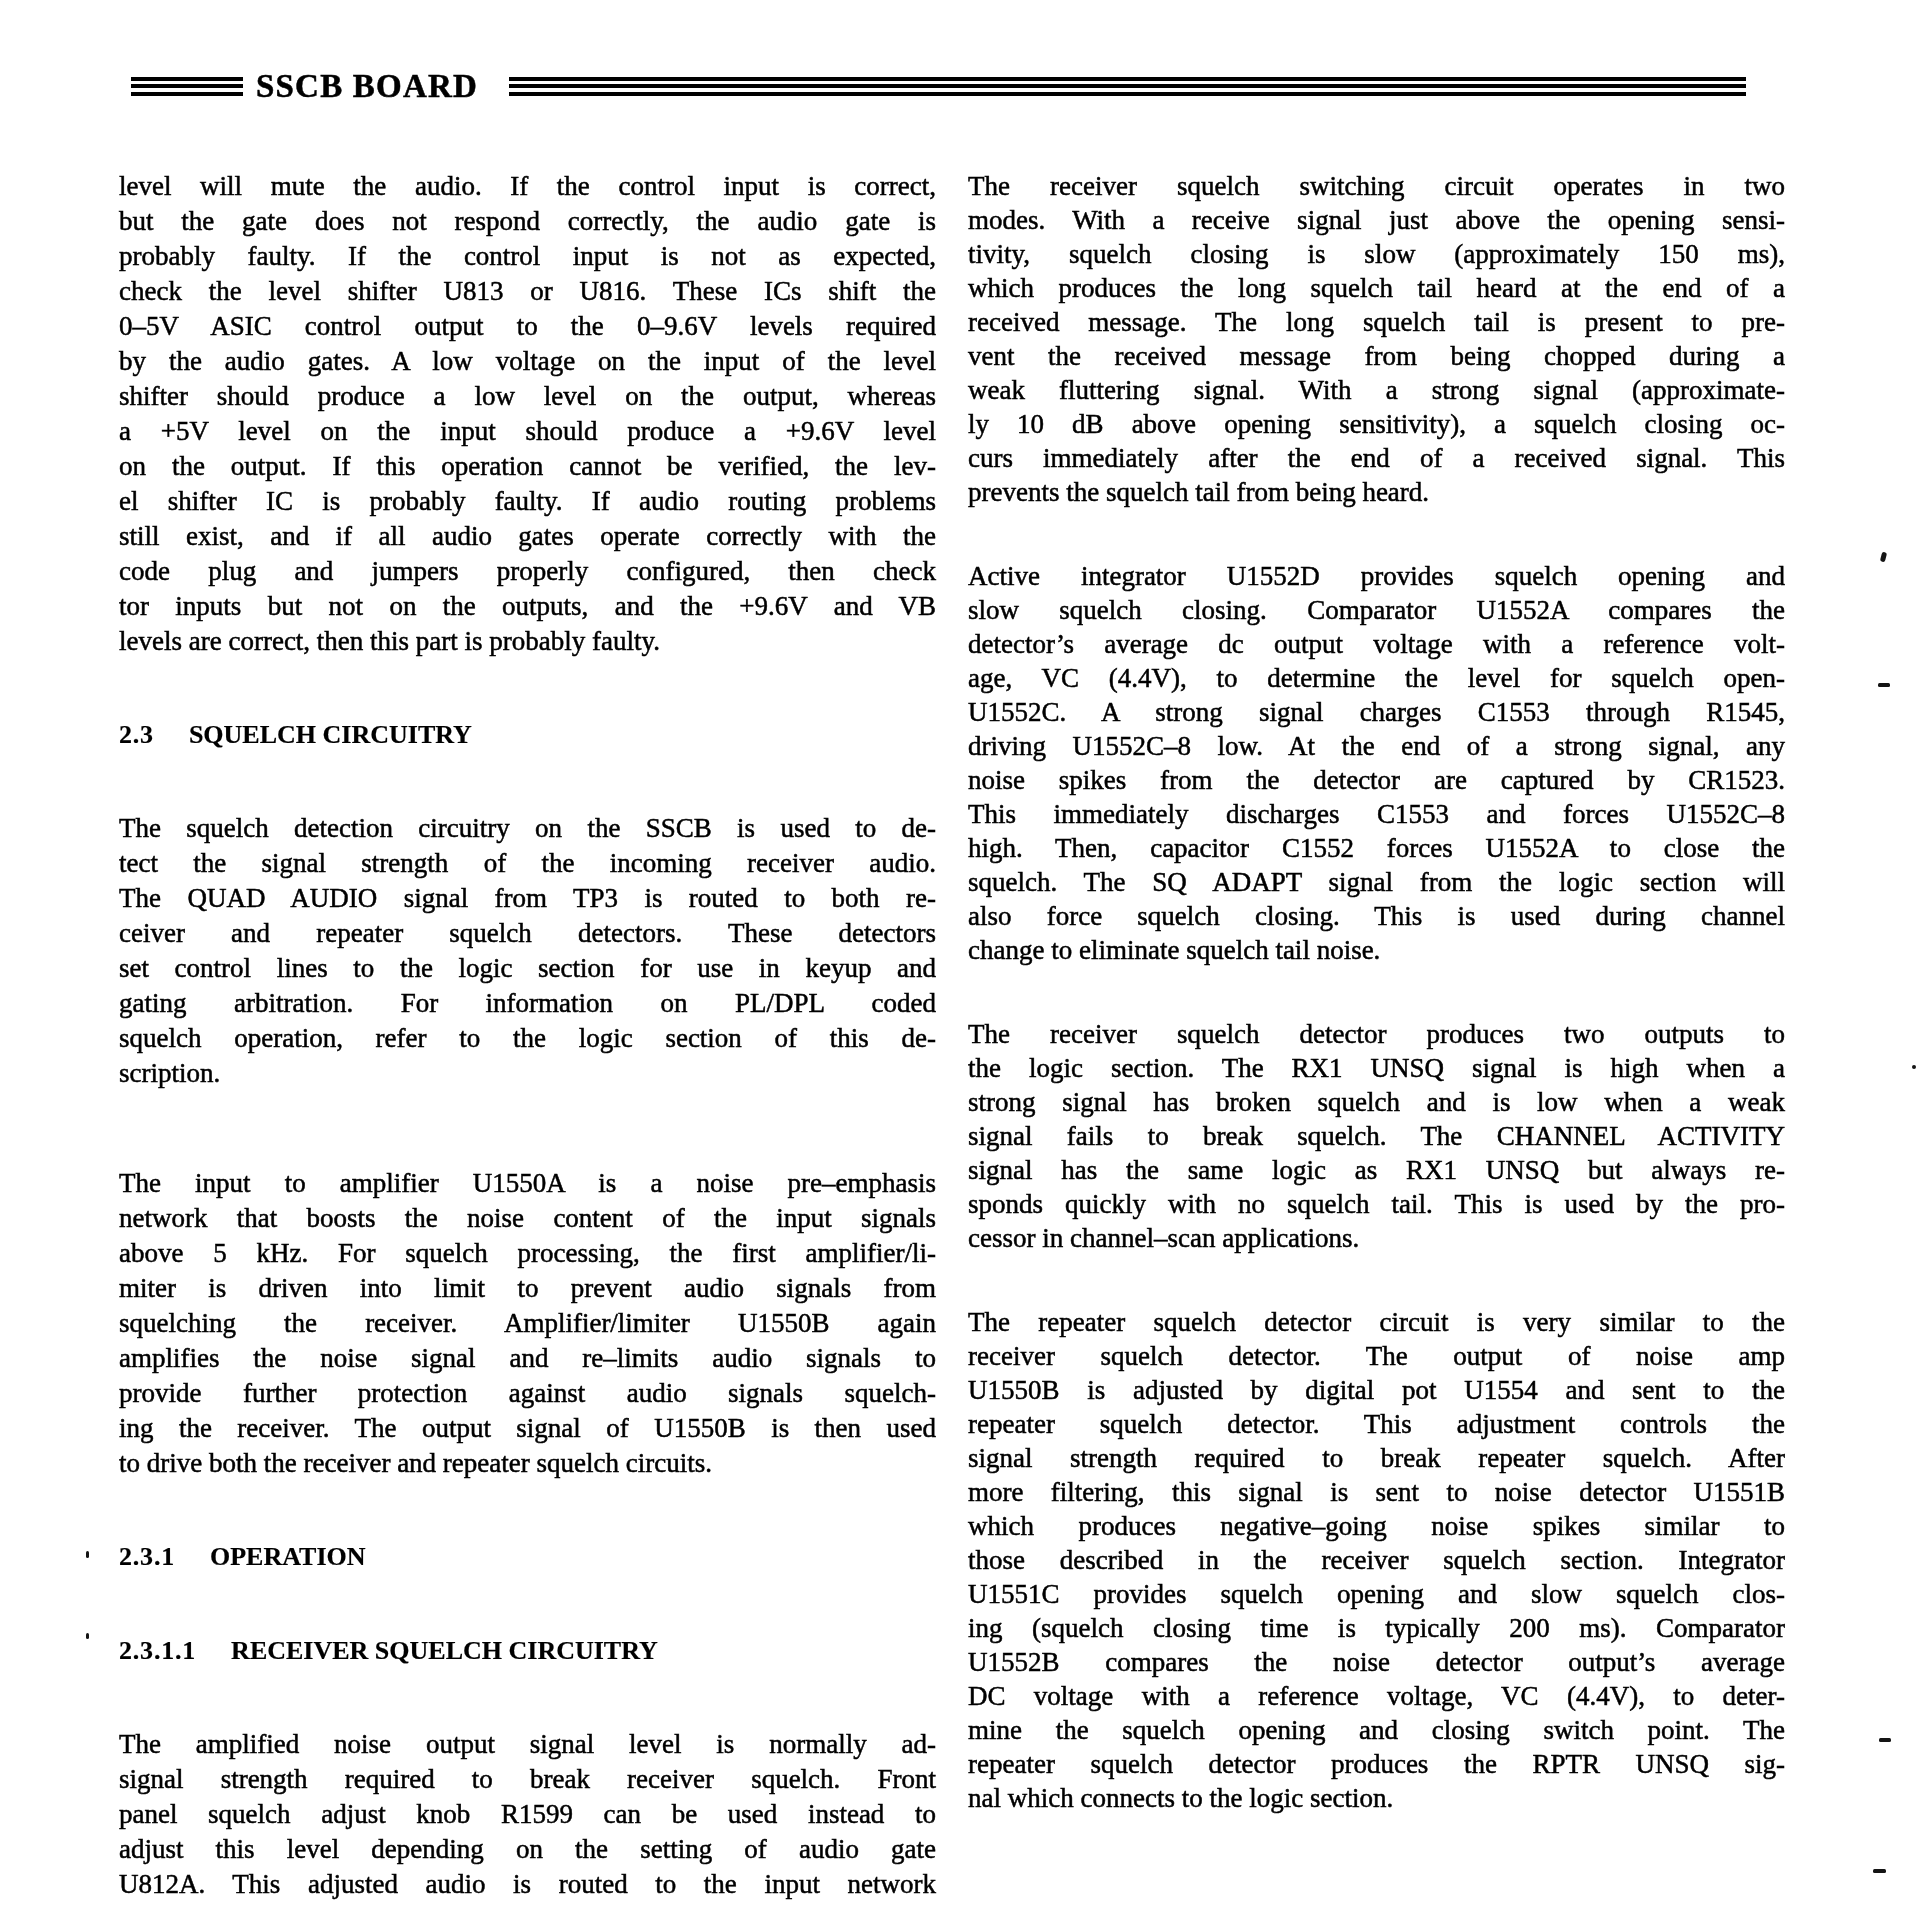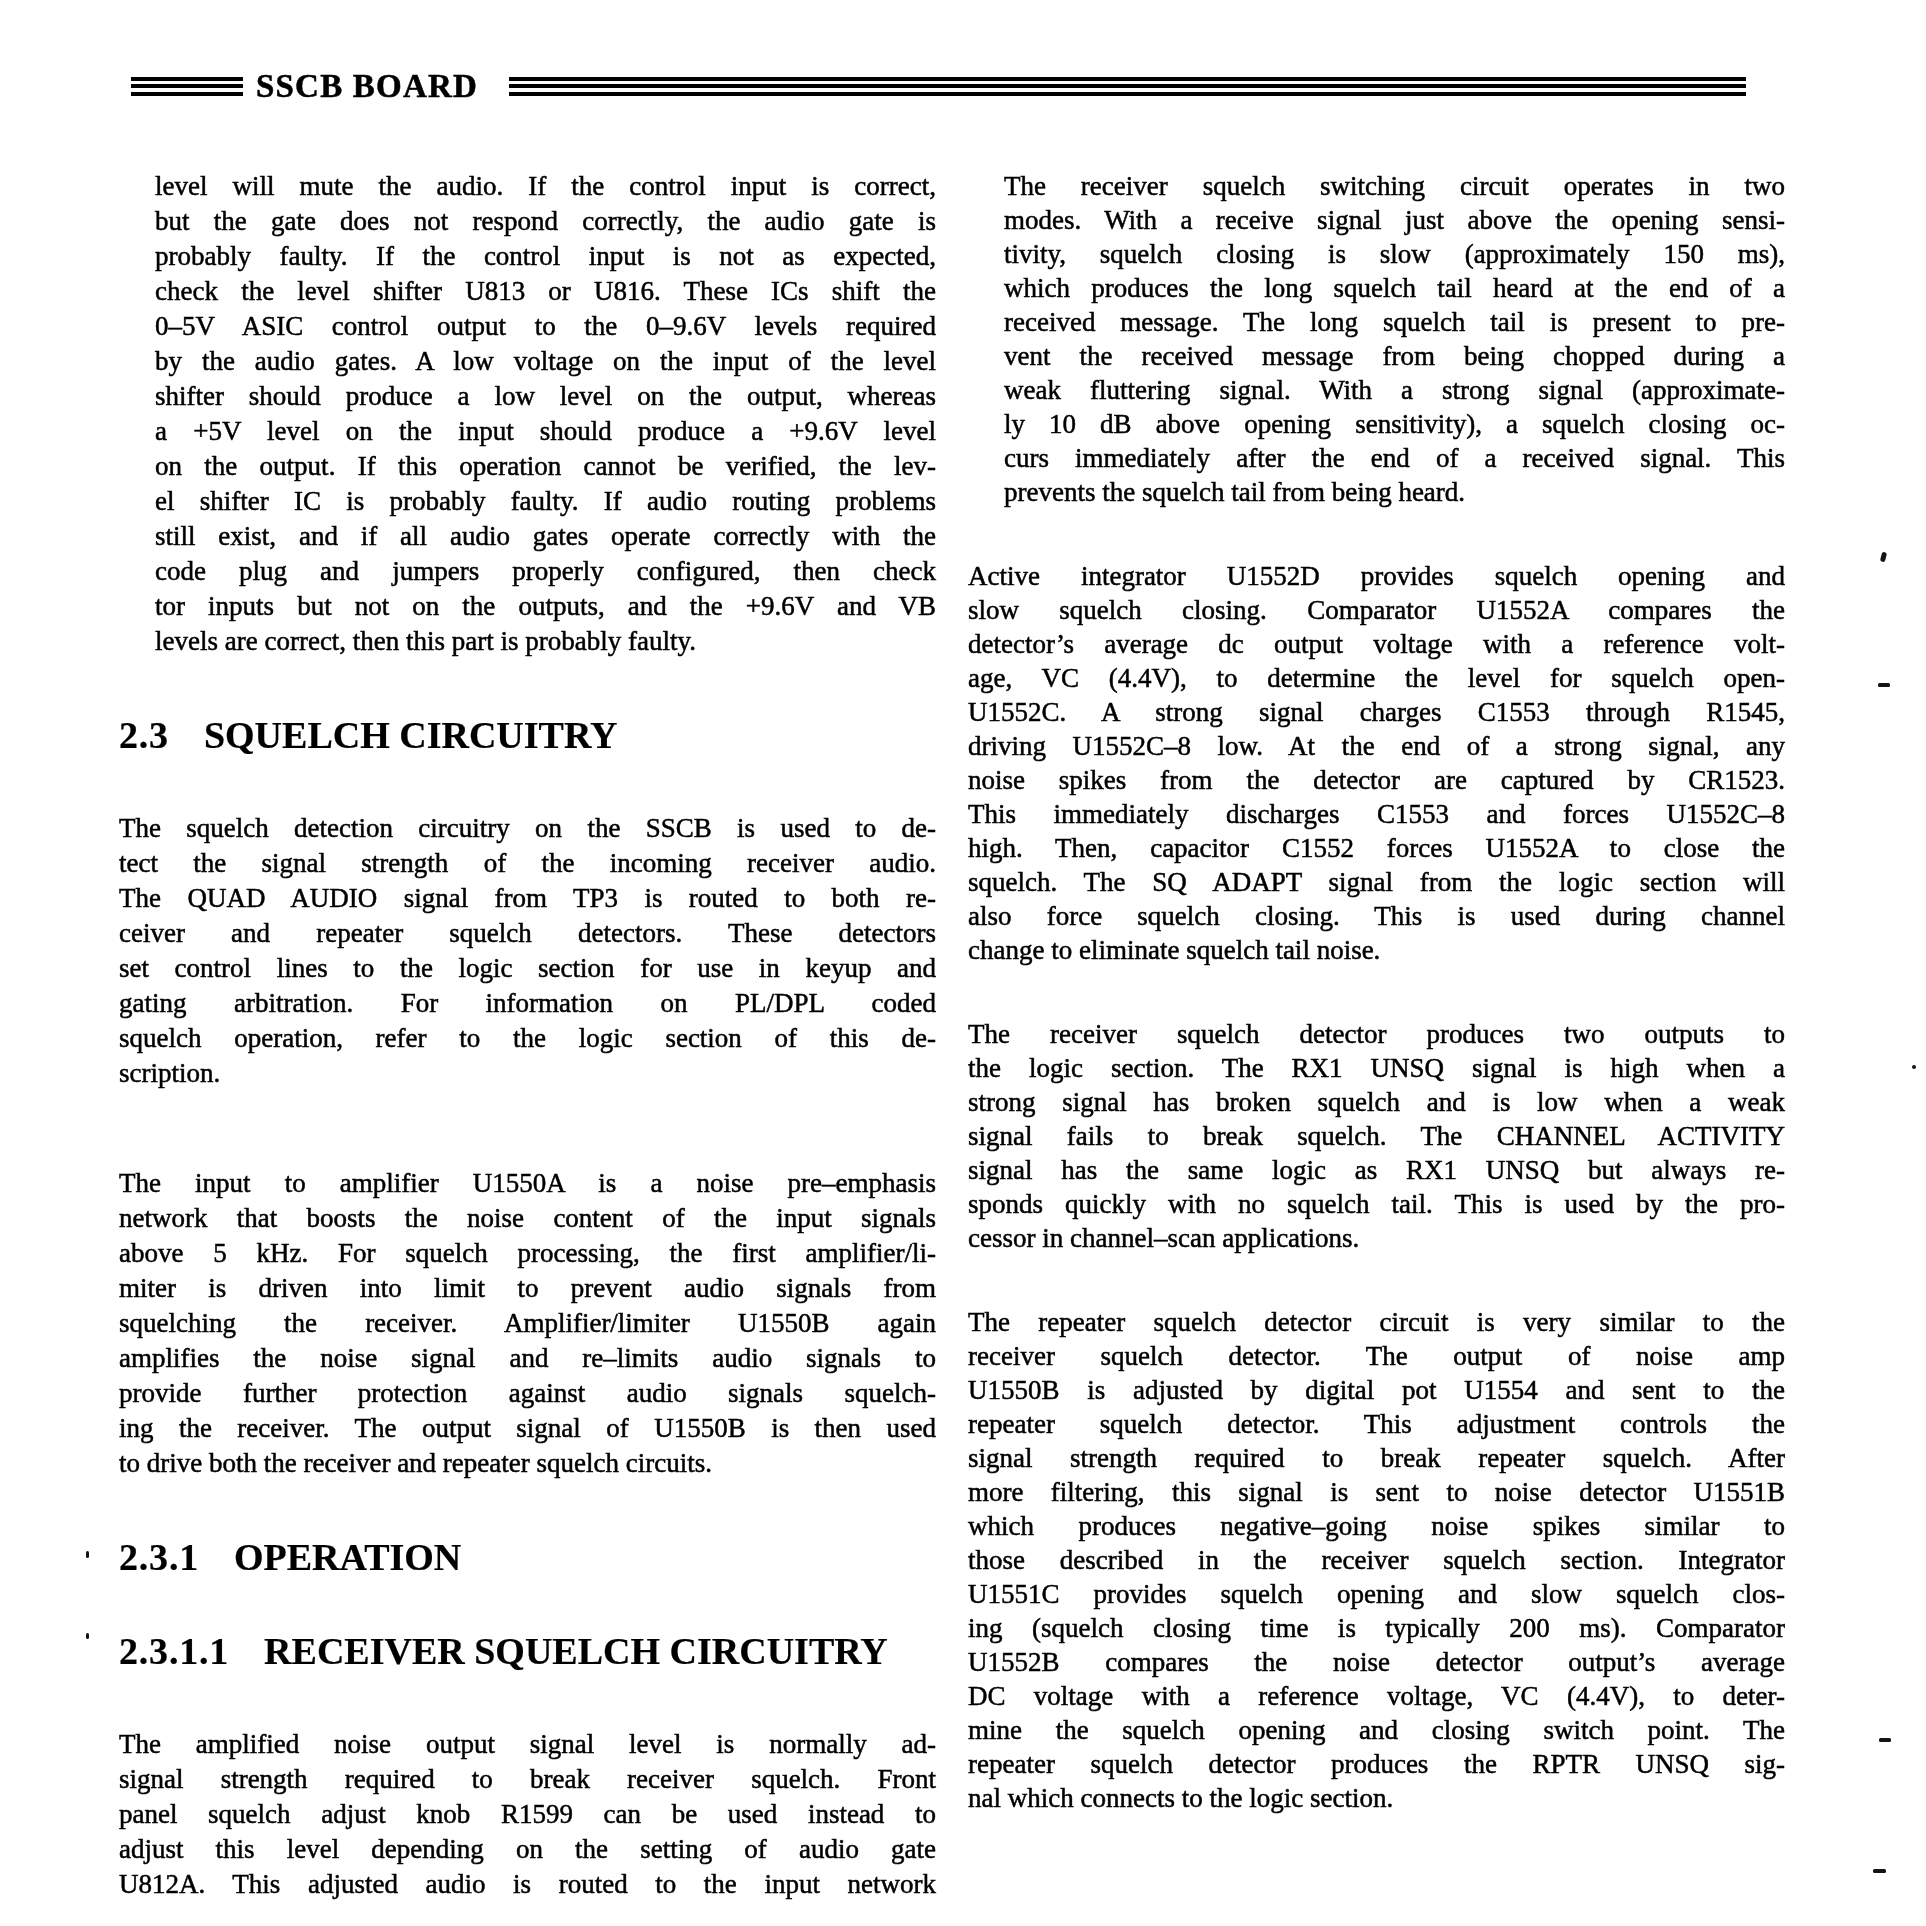--- a/index.html
+++ b/index.html
@@ -32,25 +32,25 @@
     -webkit-text-stroke: 0.5px currentColor;
     display: flow-root;
   }
   .column-left  { left: 119px;  line-height: 35px; }
   .column-right { left: 968px; line-height: 34px; }
 
   .para { margin-top: 50px; }
   .para.gap-large { margin-top: 75px; }
   .heading {
     margin-top: 58px; margin-bottom: 58px;
-    font-weight: bold; font-size: 38px; line-height: 36px;
+    font-weight: bold; font-size: 26px; line-height: 36px;
     -webkit-text-stroke: 0.2px currentColor;
     white-space: nowrap;
   }
-  .column > :first-child { margin-top: 0; margin-left: 36px; }
+  .column > :first-child { margin-top: 0; }
   .hnum { margin-right: 35px; letter-spacing: 0.8px; }
 
   .pline { text-align: justify; text-align-last: justify; }
   .pline.last { text-align-last: left; }
 
   
   .artifact { position: absolute; background: #141414; }
   .art-tick  { left: 1881px; top: 552px; width: 5px; height: 10px; border-radius: 2.7px; transform: rotate(14deg); }
   .art-dash1 { left: 1878px; top: 683px; width: 11.6px; height: 3.5px;  border-radius: 1.5px; }
   .art-dot   { left: 1912px; top: 1065px; width: 4.2px; height: 4.2px; border-radius: 50%; }

